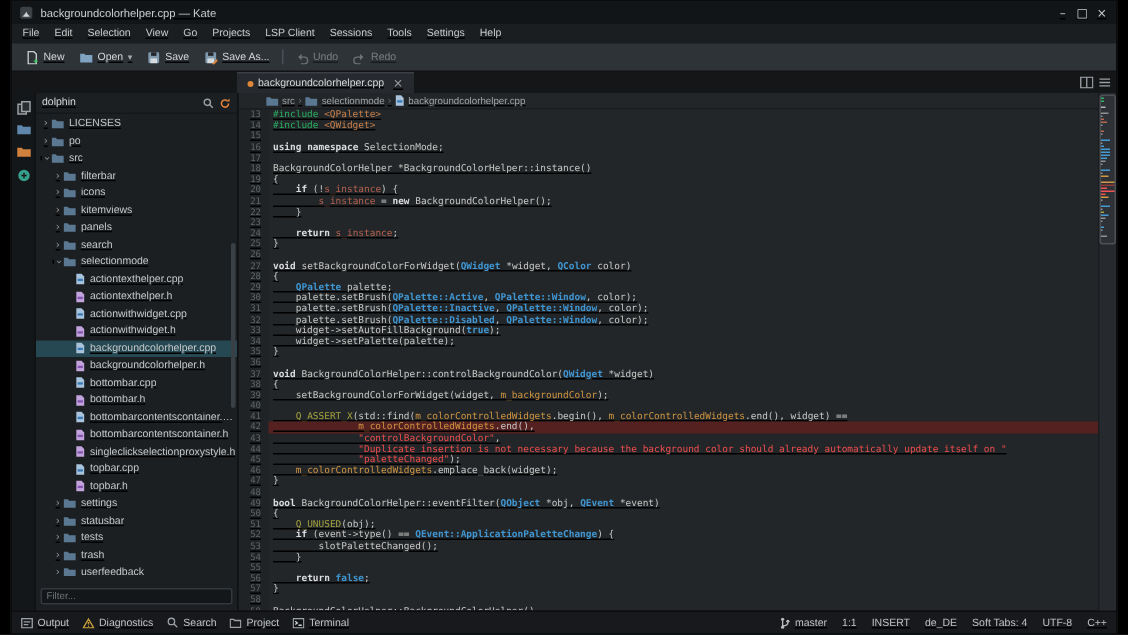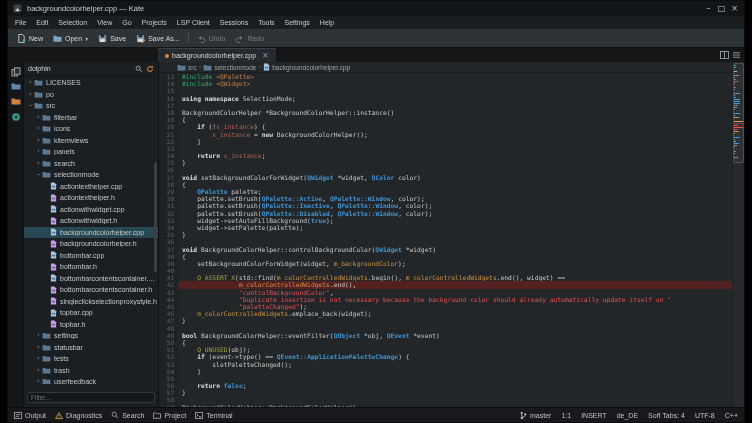--- a/index.html
+++ b/index.html
@@ -1,19 +1,19 @@
 <!DOCTYPE html>
 <html><head>
 <meta charset="utf-8">
 <style>
   html,body{margin:0;padding:0;}
   body{width:752px;height:423px;background:#000;font-family:"Liberation Sans",sans-serif;overflow:hidden;position:relative;
        -webkit-font-smoothing:antialiased;}
   .glyph{font-family:"DejaVu Sans","Liberation Sans",sans-serif;}
-  .window{position:absolute;left:7px;top:0;width:738px;height:423px;background:#1b1e20;display:flex;flex-direction:column;box-sizing:border-box;border:1px solid #0a0c0d;}
+  .window{position:absolute;left:7px;top:0;width:738px;height:423px;background:#1b1e20;display:flex;flex-direction:column;box-sizing:border-box;border:1px solid #0a0c0d;text-decoration:underline;}
   
   .titlebar{height:15px;background:#121517;display:flex;align-items:center;flex:none;}
   .app-icon{width:9px;height:9px;margin-left:5px;display:inline-flex;}
   .title{margin-left:5px;font-size:7.5px;color:#c9cccd;}
   .win-controls{margin-left:auto;display:flex;align-items:center;margin-right:3px;}
   .win-btn{width:13px;text-align:center;font-size:8px;color:#c6c9cb;line-height:15px;cursor:default;}
   
   .menubar{height:13px;background:#1b1e20;display:flex;align-items:center;flex:none;padding-left:2px;}
   .menu-item{font-size:7px;color:#c6c9ca;padding:0 5px;line-height:13px;}
   

